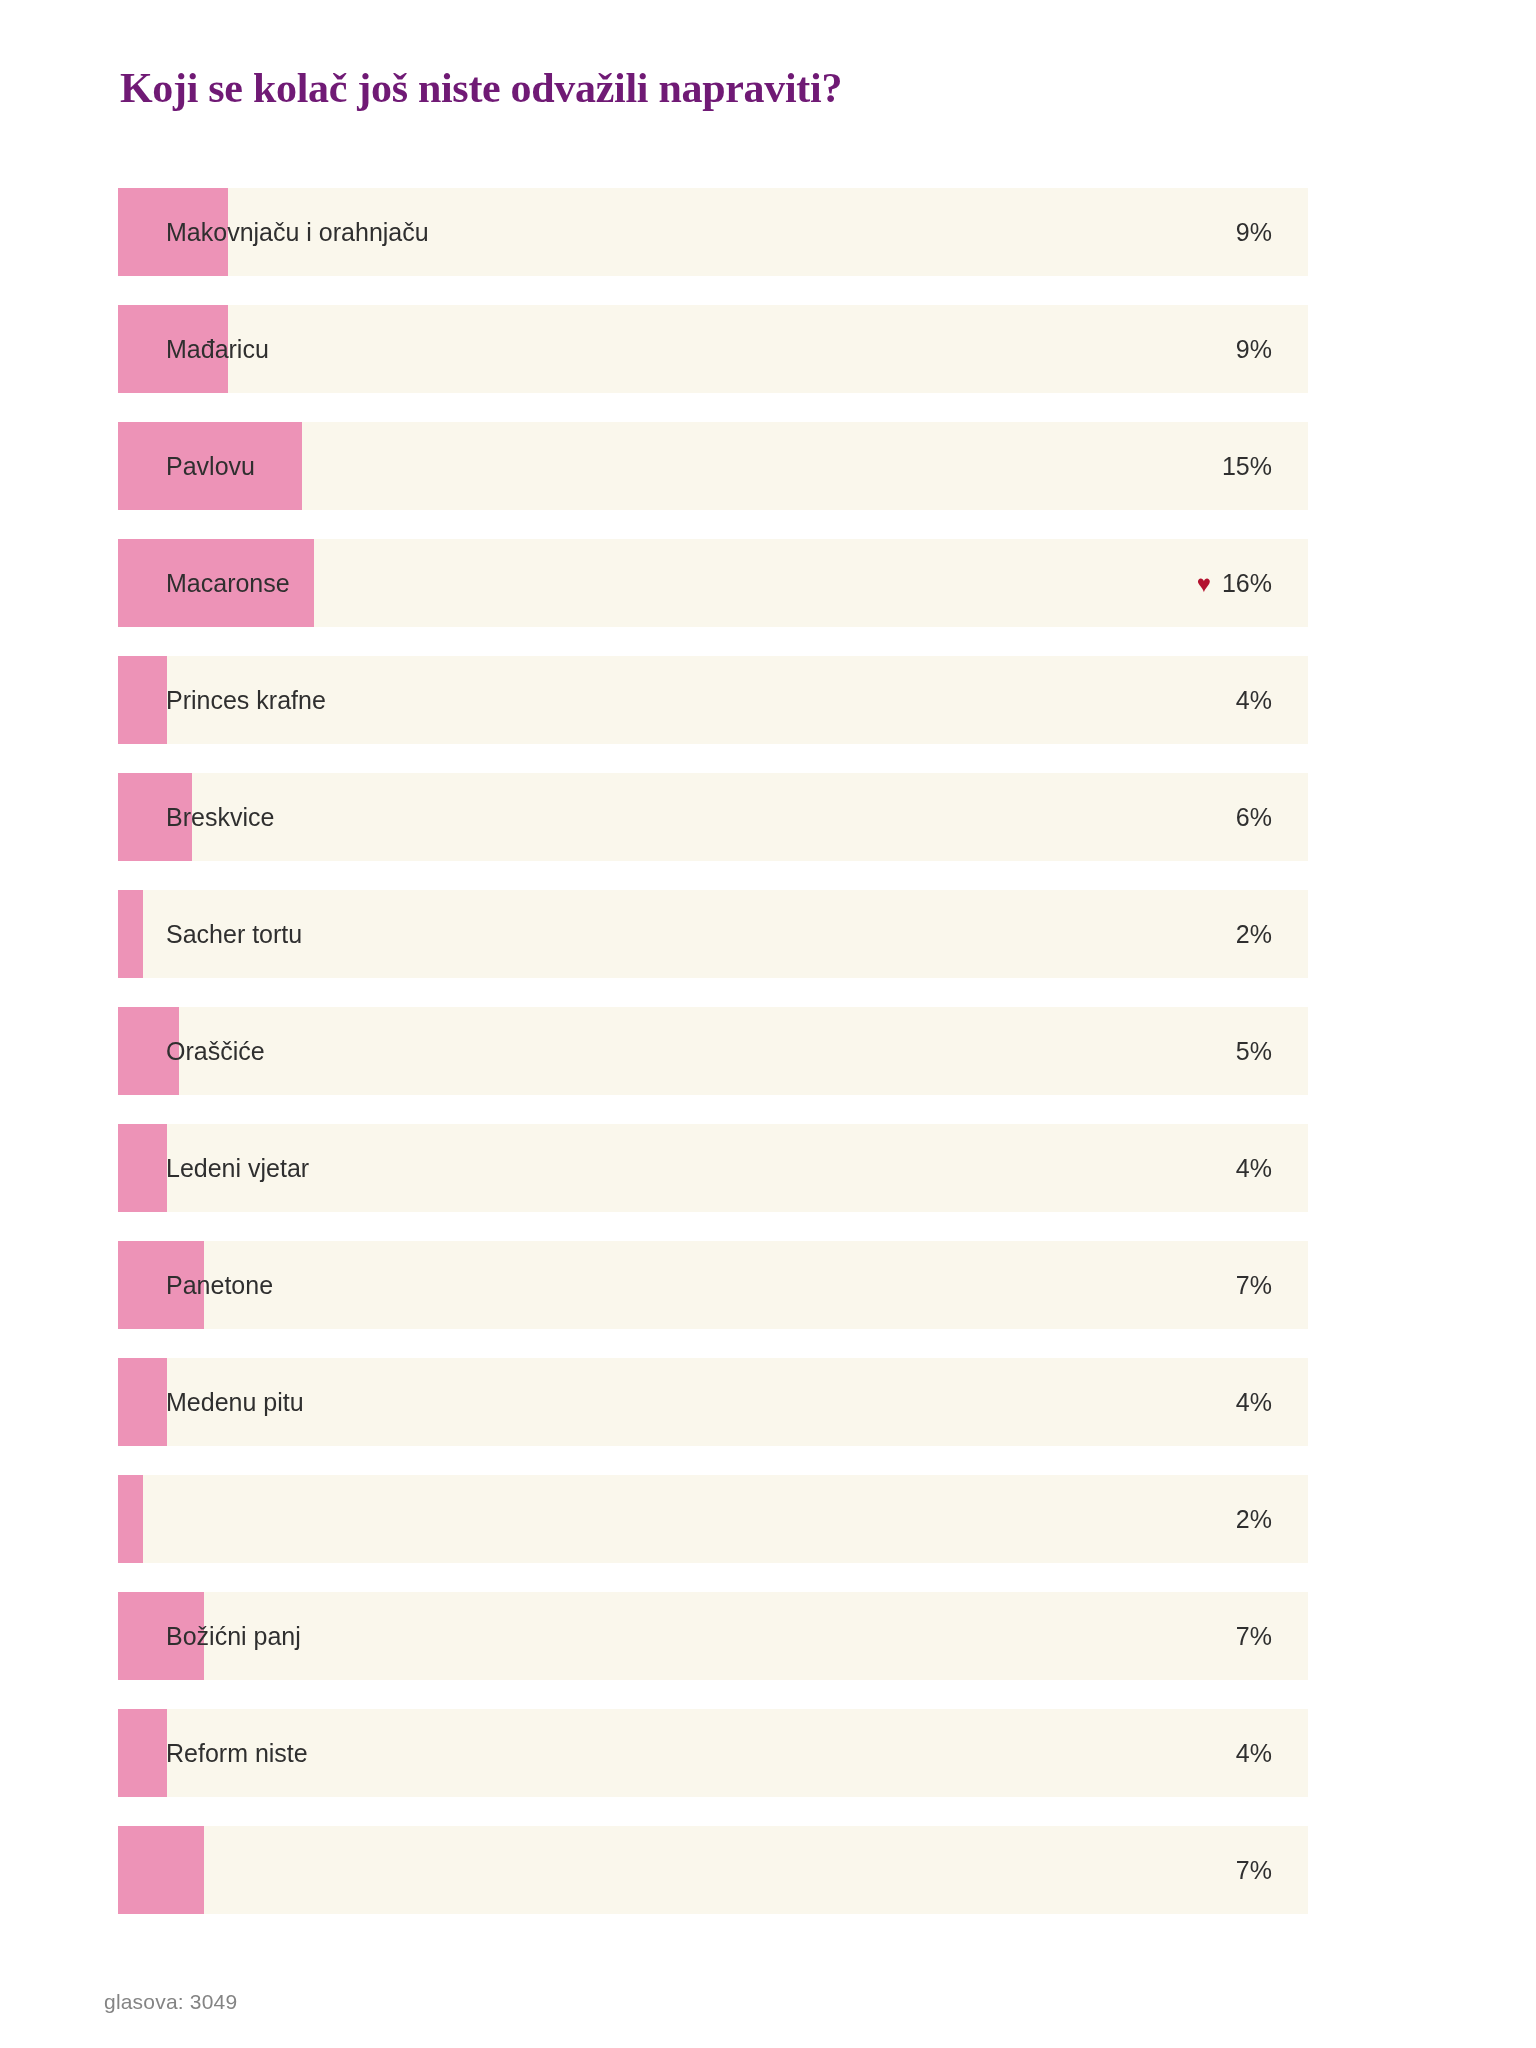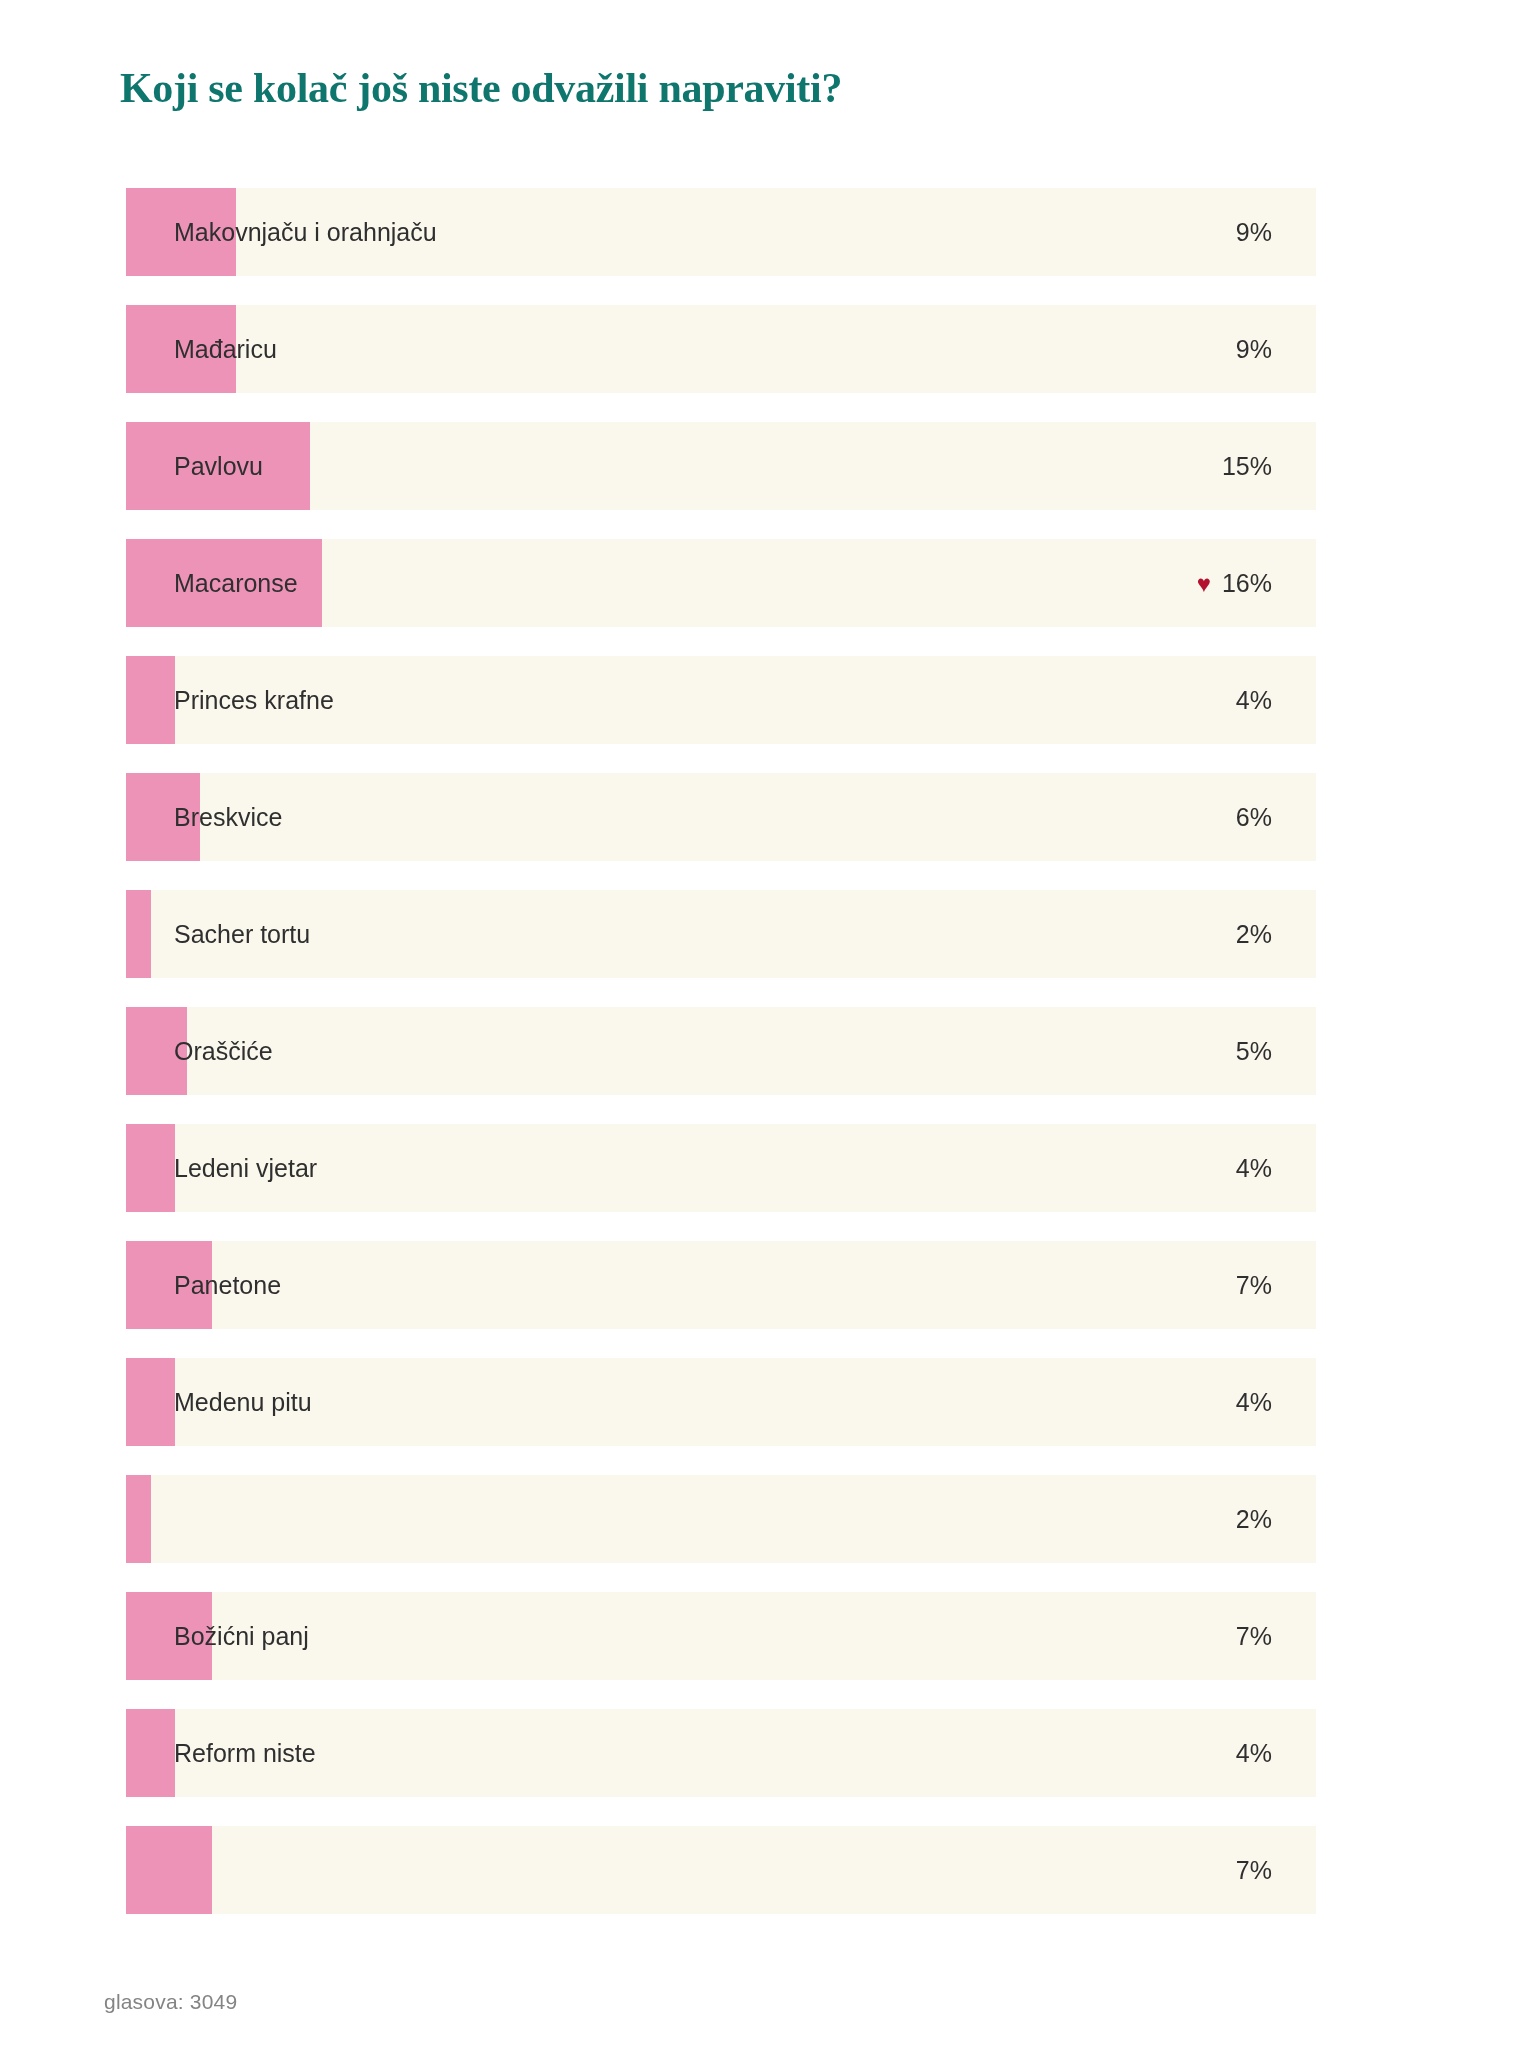--- a/index.html
+++ b/index.html
@@ -26,37 +26,36 @@
   .poll-title {
     position: absolute;
     left: 120px;
     top: 35px;
     width: 1250px;
     font-family: "Liberation Serif", "DejaVu Serif", serif;
     font-weight: bold;
     font-size: 42px;
     line-height: 50px;
     letter-spacing: -0.3px;
-    color: #0f766e;
+    color: #701a75;
   }
 
   
   .poll-list {
     position: absolute;
     left: 118px;
     top: 188px;
     width: 1190px;
   }
 
   .poll-row {
     position: relative;
     height: 88px;
     margin-bottom: 29px;
     background: transparent;
-    margin-left: 8px;
   }
 
   .row-track {
     position: absolute;
     left: 0;
     top: 0;
     width: 1190px;
     height: 88px;
     background: #faf7ec;
   }

